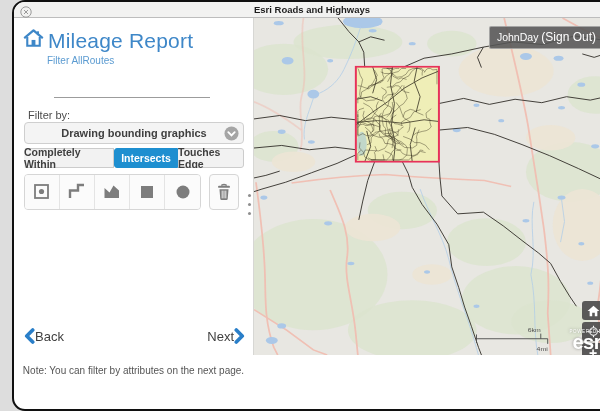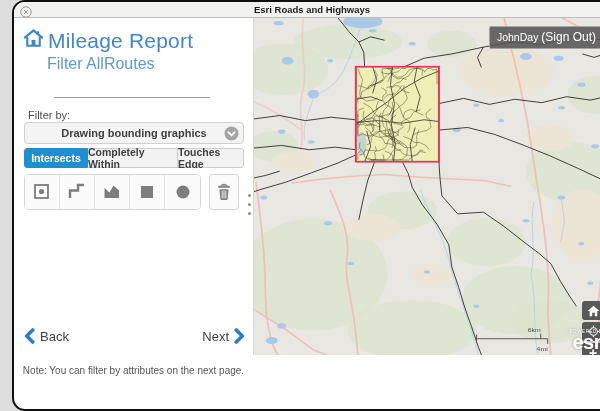--- a/index.html
+++ b/index.html
@@ -12,21 +12,21 @@
         font-weight:bold; color:#1d1d1d; line-height:16px; }
   .close-btn{ position:absolute; left:6px; top:2px; width:12px; height:12px; cursor:pointer; }
   
   .content{ display:flex; height:337px; }
   .panel{ width:240px; background:#fff; position:relative; flex:0 0 240px; border-right:1px solid #d7d7d4; }
   .map{ flex:1; position:relative; background:#e8e7e2; overflow:hidden; }
   .map svg.basemap{ position:absolute; inset:0; width:100%; height:100%; }
   
   .hdr{ position:absolute; left:8px; top:9px; display:flex; align-items:center; gap:3px; }
   .hdr .ttl{ font-size:21px; color:#3e87c8; letter-spacing:.2px; }
-  .subttl{ position:absolute; left:33px; top:37px; font-size:16px; color:#5b9bd1; }
+  .subttl{ position:absolute; left:33px; top:37px; font-size:10px; color:#5b9bd1; }
   .instruction{ position:absolute; left:14px; top:57px; font-size:11px; color:#4c4c4c; }
   .divider{ position:absolute; left:40px; top:79px; width:156px; height:1px; background:#9c9c9c; }
   .filter-label{ position:absolute; left:14px; top:91px; font-size:11px; color:#4c4c4c; }
   .dropdown{ position:absolute; left:10px; top:104px; width:220px; height:22px; background:#f4f4f4;
         border:1px solid #cfcfcf; border-radius:4px; display:flex; align-items:center;
         justify-content:center; cursor:pointer; }
   .dropdown .val{ font-size:11px; font-weight:bold; color:#3f3f3f; }
   .dropdown .chev{ position:absolute; right:4px; top:3px; }
   .tabs{ position:absolute; left:10px; top:130px; width:220px; height:20px; display:flex;
         border-radius:3px; overflow:hidden; }
@@ -39,21 +39,21 @@
   .tools{ position:absolute; left:10px; top:156px; height:36px; display:flex; }
   .toolgroup{ display:flex; background:#fbfbfb; border:1px solid #d6d6d6; border-radius:4px; overflow:hidden; }
   .tool{ width:35px; height:34px; display:flex; align-items:center; justify-content:center;
         border-right:1px solid #e4e4e4; cursor:pointer; background:#fbfbfb; }
   .tool:last-child{ border-right:none; }
   .trash-btn{ width:30px; height:36px; margin-left:8px; background:#fbfbfb; border:1px solid #d6d6d6;
         border-radius:4px; display:flex; align-items:center; justify-content:center; cursor:pointer; }
   .dots{ position:absolute; right:2px; top:176px; display:flex; flex-direction:column; gap:6px; cursor:pointer; }
   .dots i{ width:3px; height:3px; background:#8f8f8f; border-radius:50%; }
   .note{ position:absolute; left:0; right:0; top:347px; text-align:center; font-size:10px; color:#555; }
-  .nav{ position:absolute; bottom:11px; display:flex; align-items:center; gap:5px; cursor:pointer; }
+  .nav{ position:absolute; bottom:11px; display:flex; align-items:center; cursor:pointer; }
   .nav span{ font-size:13px; color:#3f3f3f; }
   .nav.back{ left:10px; } .nav.next{ right:8px; }
   
   .user-btn{ position:absolute; top:8px; right:6px; background:rgba(85,85,85,.88);
         border:1px solid rgba(255,255,255,.4); border-radius:2px; color:#fff; padding:3px 7px 4px;
         font-size:10.5px; cursor:pointer; white-space:nowrap; }
   .user-btn .signout{ font-size:12px; }
   .map-controls{ position:absolute; right:6px; top:283px; display:flex; flex-direction:column; gap:2px; }
   .mc-btn{ width:22px; height:19px; background:rgba(77,77,77,.92); border-radius:3px; color:#fff;
         display:flex; align-items:center; justify-content:center; font-size:14px; font-weight:bold;
@@ -101,22 +101,22 @@
         <span class="val">Drawing bounding graphics</span>
         <span class="chev">
           <svg width="15" height="15" viewBox="0 0 16 16">
             <circle cx="8" cy="8" r="7.5" fill="#a5a5a5"></circle>
             <path d="M4.6,6.6 L8,10 L11.4,6.6" fill="none" stroke="#fff" stroke-width="2" stroke-linecap="round"></path>
           </svg>
         </span>
       </div>
 
       <div class="tabs">
+        <div class="tab t1">Completely Within</div>
         <div class="tab t0 active">Intersects</div>
-        <div class="tab t1">Completely Within</div>
         <div class="tab t2">Touches Edge</div>
       </div>
 
       <div class="tools">
         <div class="toolgroup">
           <div class="tool">
             <svg width="22" height="22" viewBox="0 0 22 22">
               <rect x="4" y="4" width="13" height="13" fill="none" stroke="#7d7d7d" stroke-width="1.8"></rect>
               <circle cx="10.5" cy="10.5" r="2.6" fill="#7d7d7d"></circle>
             </svg>

